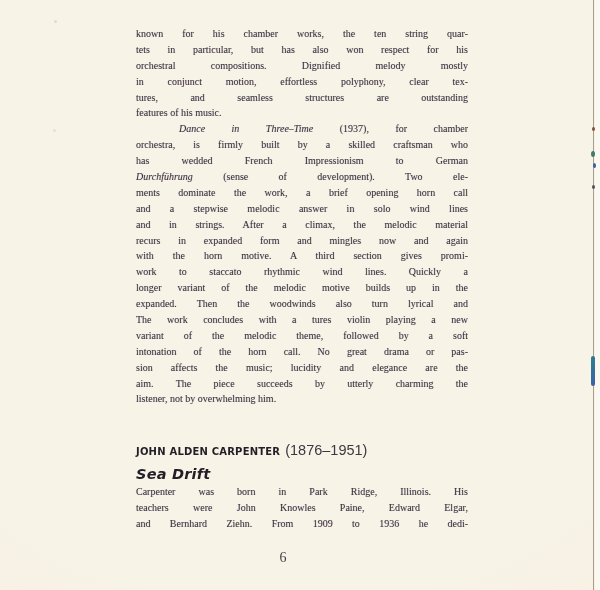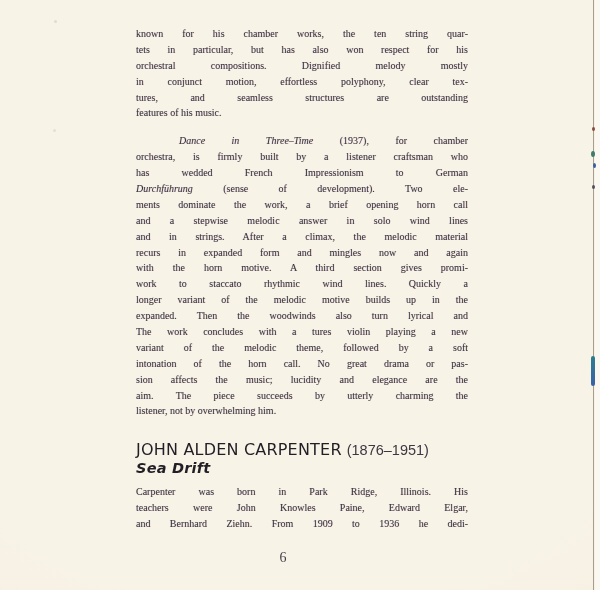--- a/index.html
+++ b/index.html
@@ -22,47 +22,47 @@
   #body-lines { top: 26px; }
   #closing-lines { top: 484px; }
   .line {
     height: 15.9px;
     overflow: hidden;
     text-align: justify;
     text-align-last: justify;
     text-shadow: 0.5px 0 0 rgba(150,50,35,0.16), -0.5px 0 0 rgba(35,65,150,0.16);
   }
   .line.no-just { text-align: right; text-align-last: left; }
-  .line.indent { padding-left: 43px; margin-top: 12px; }
+  .line.indent { padding-left: 43px; }
   .it { font-style: italic; }
   .heading-block {
     position: absolute;
     left: 136px;
     top: 440px;
     width: 340px;
     color: #221e26;
     font-family: "DejaVu Sans", sans-serif;
   }
   .h-title {
-    font-weight: normal;
-    font-size: 16px;
+    font-weight: bold;
+    font-size: 10px;
     letter-spacing: 0.2px;
   }
   .h-years {
     font-family: "Liberation Sans", sans-serif;
     font-weight: normal;
     font-size: 14.5px;
     color: #3d3742;
     margin-left: 5px;
   }
   .h-sub {
     font-weight: bold;
     font-style: italic;
     font-size: 14.5px;
-    margin-top: 1px;
+    margin-top: 7px;
     letter-spacing: 0.2px;
   }
   .page-number {
     position: absolute;
     left: 136px;
     top: 550px;
     width: 294px;
     text-align: center;
     font-size: 14px;
     color: #464049;
@@ -94,21 +94,21 @@
 <div class="page">
 
   <div id="body-lines" class="text-block">
       <div class="line"><span>known for his chamber works, the ten string quar-</span></div>
       <div class="line"><span>tets in particular, but has also won respect for his</span></div>
       <div class="line"><span>orchestral compositions. Dignified melody mostly</span></div>
       <div class="line"><span>in conjunct motion, effortless polyphony, clear tex-</span></div>
       <div class="line"><span>tures, and seamless structures are outstanding</span></div>
       <div class="line no-just"><span>features of his music.</span></div>
       <div class="line indent"><span class="it">Dance in Three–Time</span><span> (1937), for chamber</span></div>
-      <div class="line"><span>orchestra, is firmly built by a listener craftsman who</span></div>
+      <div class="line"><span>orchestra, is firmly built by a skilled craftsman who</span></div>
       <div class="line"><span>has wedded French Impressionism to German</span></div>
       <div class="line"><span class="it">Durchführung</span><span> (sense of development). Two ele-</span></div>
       <div class="line"><span>ments dominate the work, a brief opening horn call</span></div>
       <div class="line"><span>and a stepwise melodic answer in solo wind lines</span></div>
       <div class="line"><span>and in strings. After a climax, the melodic material</span></div>
       <div class="line"><span>recurs in expanded form and mingles now and again</span></div>
       <div class="line"><span>with the horn motive. A third section gives promi-</span></div>
       <div class="line"><span>work to staccato rhythmic wind lines. Quickly a</span></div>
       <div class="line"><span>longer variant of the melodic motive builds up in the</span></div>
       <div class="line"><span>expanded. Then the woodwinds also turn lyrical and</span></div>

